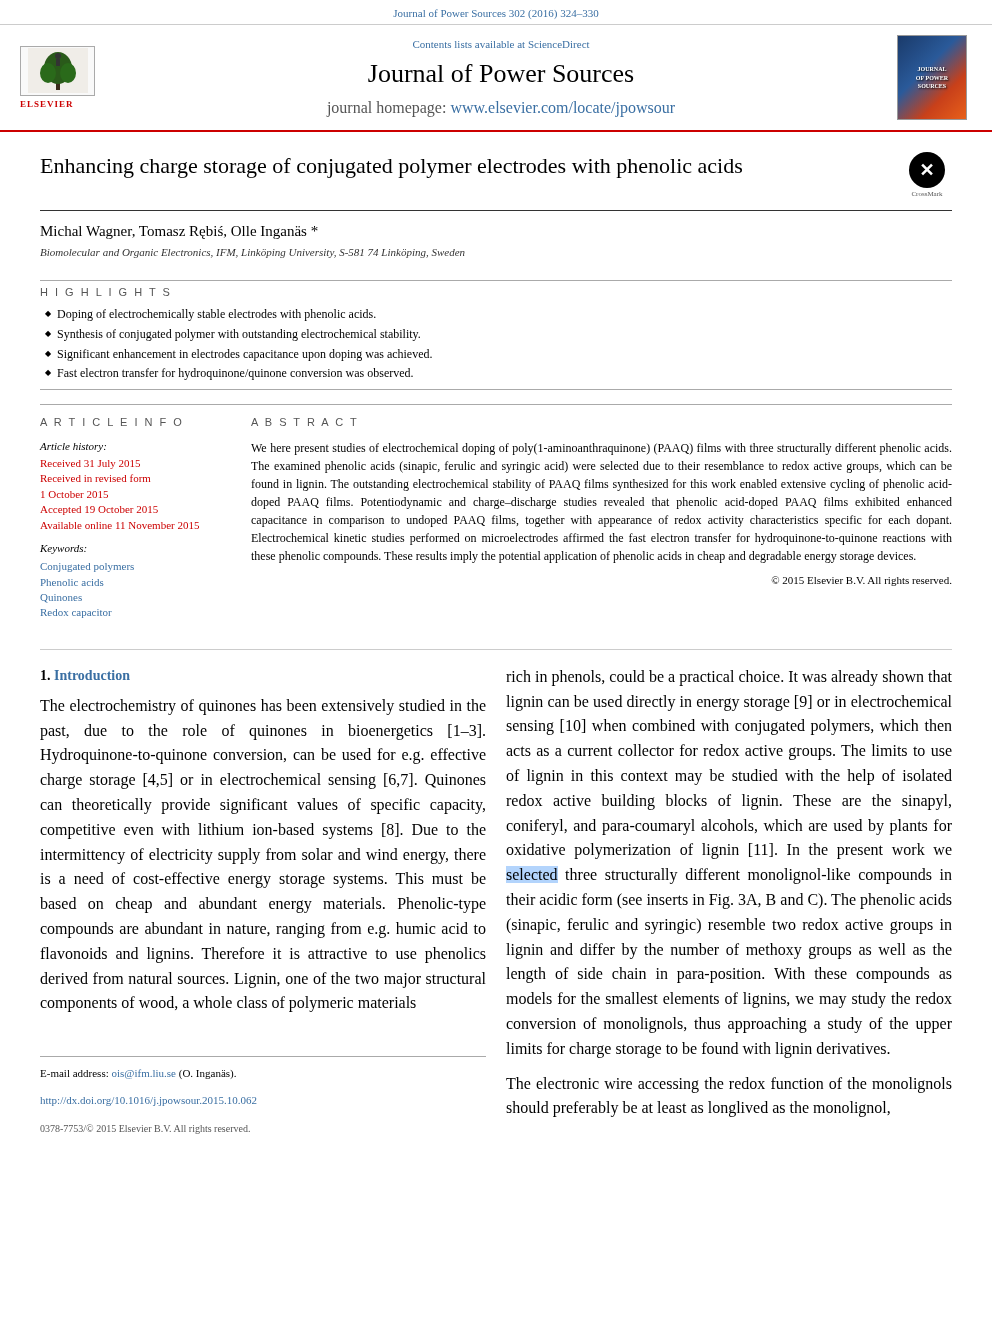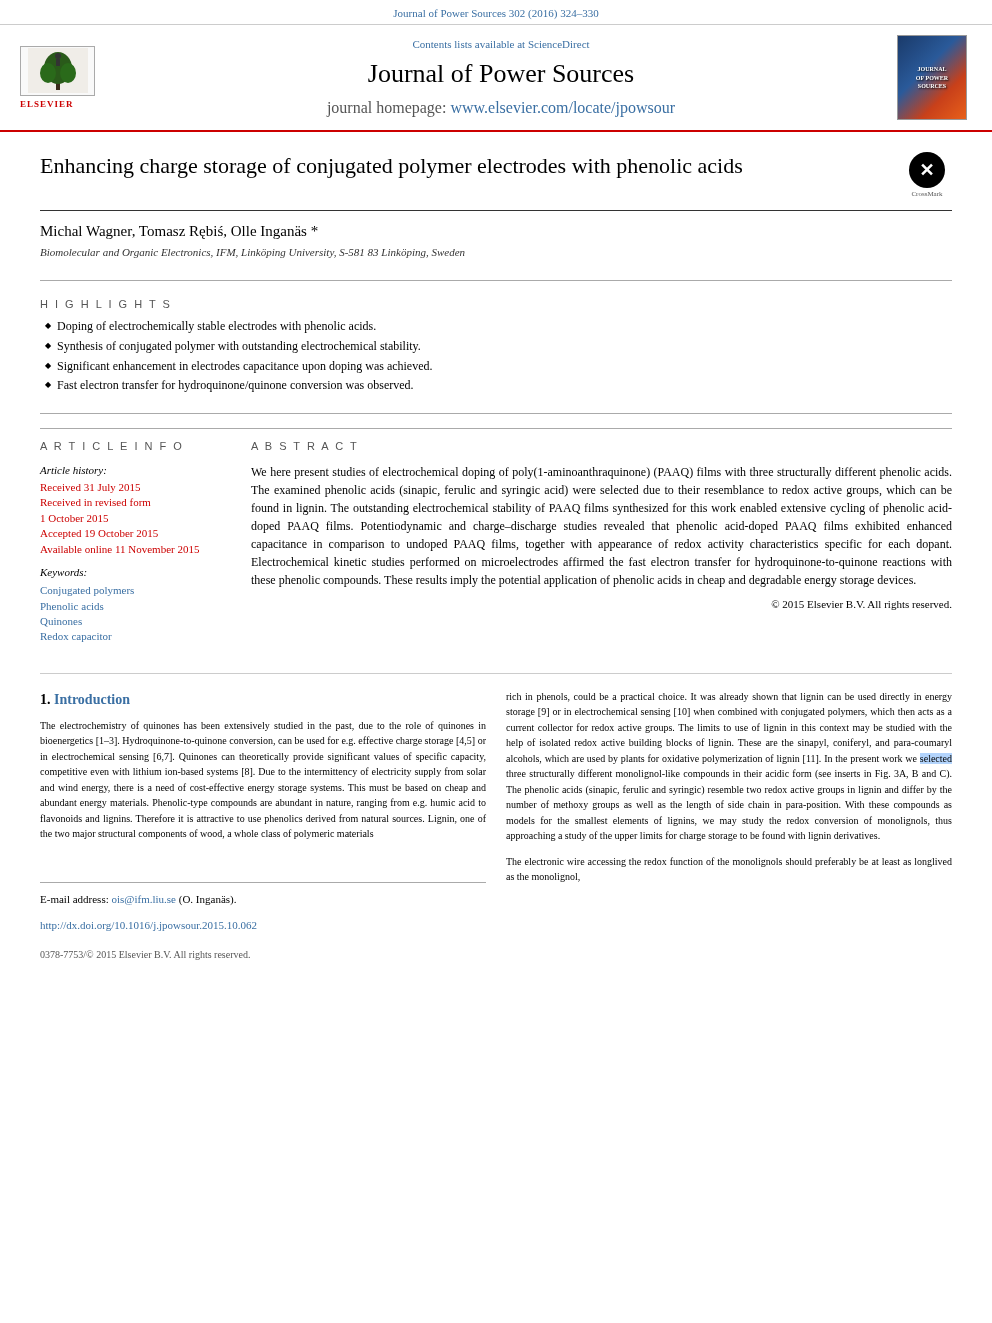--- a/index.html
+++ b/index.html
@@ -159,21 +159,21 @@
       font-style: italic;
       color: #333;
       margin-top: 3px;
     }
 
     
     .highlights-section {
       margin-top: 14px;
       border-top: 1px solid #aaa;
       border-bottom: 1px solid #aaa;
-      padding: 16px 0;
+      padding: 4px 0;
     }
     .section-label {
       font-size: 11px;
       letter-spacing: 2px;
       color: #555;
       font-family: Arial, sans-serif;
       margin-bottom: 6px;
     }
     .highlights-list {
       list-style: none;
@@ -288,21 +288,21 @@
     }
     .section-number-title .section-num {
       color: #000;
     }
     .section-number-title .section-name {
       color: #3a6fa3;
     }
 
     .body-paragraph {
       margin-bottom: 10px;
-      font-size: 10px;
+      font-size: 16px;
       text-align: justify;
       line-height: 1.55;
       font-family: Liberation Serif, serif;
     }
 
     
     .footnote-area {
       margin-top: 15px;
       border-top: 1px solid #aaa;
       padding-top: 8px;
@@ -384,21 +384,21 @@
   <div class="article-title-section">
     <div class="article-title">Enhancing charge storage of conjugated polymer electrodes with phenolic acids</div>
     <div class="crossmark-logo">
       <div class="crossmark-circle">✕</div>
       <div class="crossmark-text">CrossMark</div>
     </div>
   </div>
 
   <div class="authors-section">
     <div class="authors-line">Michal Wagner, Tomasz Rębiś, Olle Inganäs *</div>
-    <div class="author-affil">Biomolecular and Organic Electronics, IFM, Linköping University, S-581 83 Linköping, Sweden</div>
+    <div class="author-affil">Biomolecular and Organic Electronics, IFM, Linköping University, S-581 74 Linköping, Sweden</div>
   </div>
 
   <div class="highlights-section">
     <div class="section-label">H I G H L I G H T S</div>
     <ul class="highlights-list">
       <li>Doping of electrochemically stable electrodes with phenolic acids.</li>
       <li>Synthesis of conjugated polymer with outstanding electrochemical stability.</li>
       <li>Significant enhancement in electrodes capacitance upon doping was achieved.</li>
       <li>Fast electron transfer for hydroquinone/quinone conversion was observed.</li>
     </ul>

